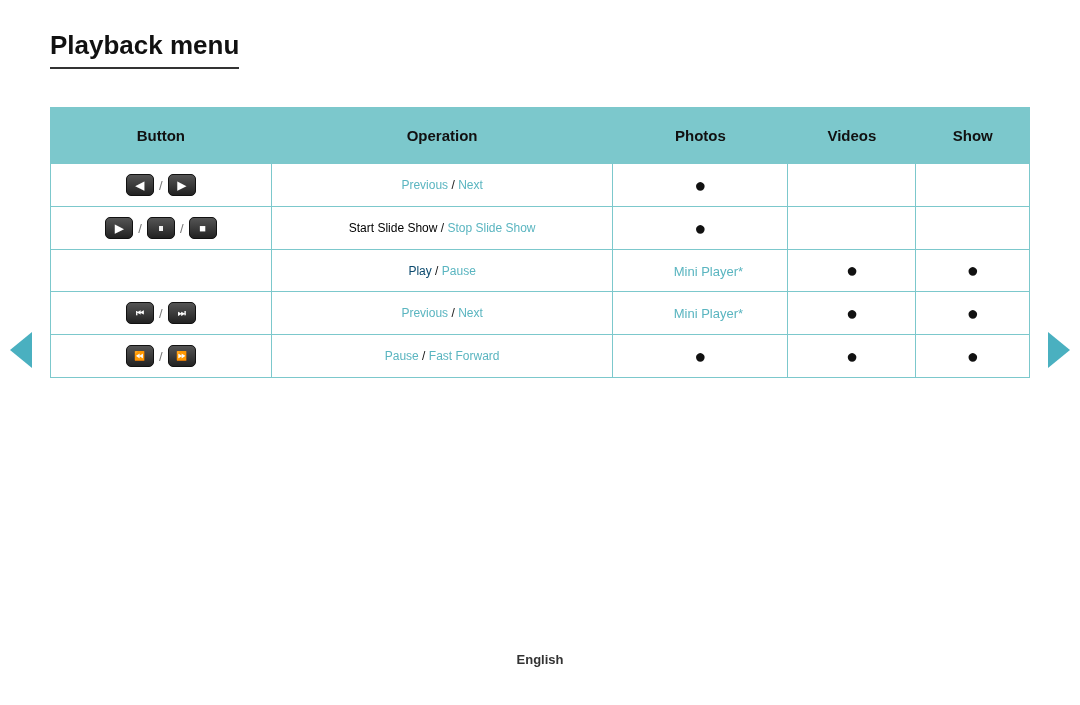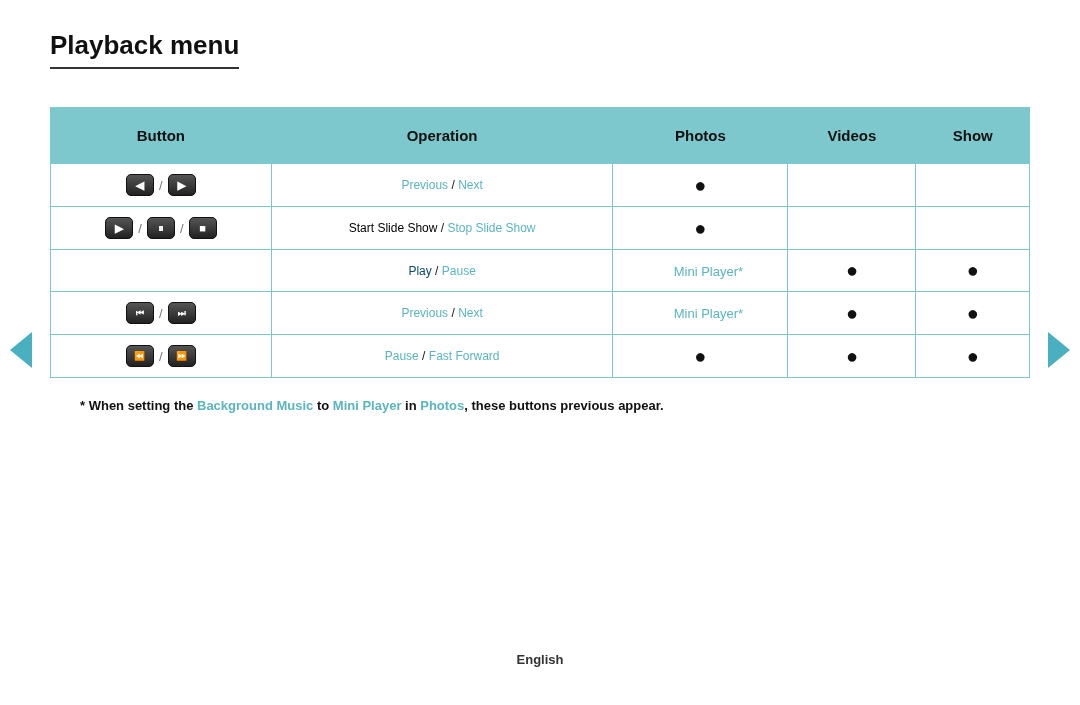--- a/index.html
+++ b/index.html
@@ -281,22 +281,19 @@
           <span class="bullet">●</span>
         </td>
         <td>
           <span class="bullet">●</span>
         </td>
       </tr>
 
     </tbody>
   </table>
 
-  <p class="footnote">
-    * When setting the <span class="highlight-blue">Background Music</span> to <span class="highlight-blue">Mini Player</span> in <span class="highlight-blue">Photos</span>, these buttons previous appear.
-  </p>
 
 </div>
 
 <div class="nav-arrow-left nav-arrow-left-pos"></div>
 <div class="nav-arrow-right nav-arrow-right-pos"></div>
 
 <div class="footer-lang">English</div>
 
 </body></html>

